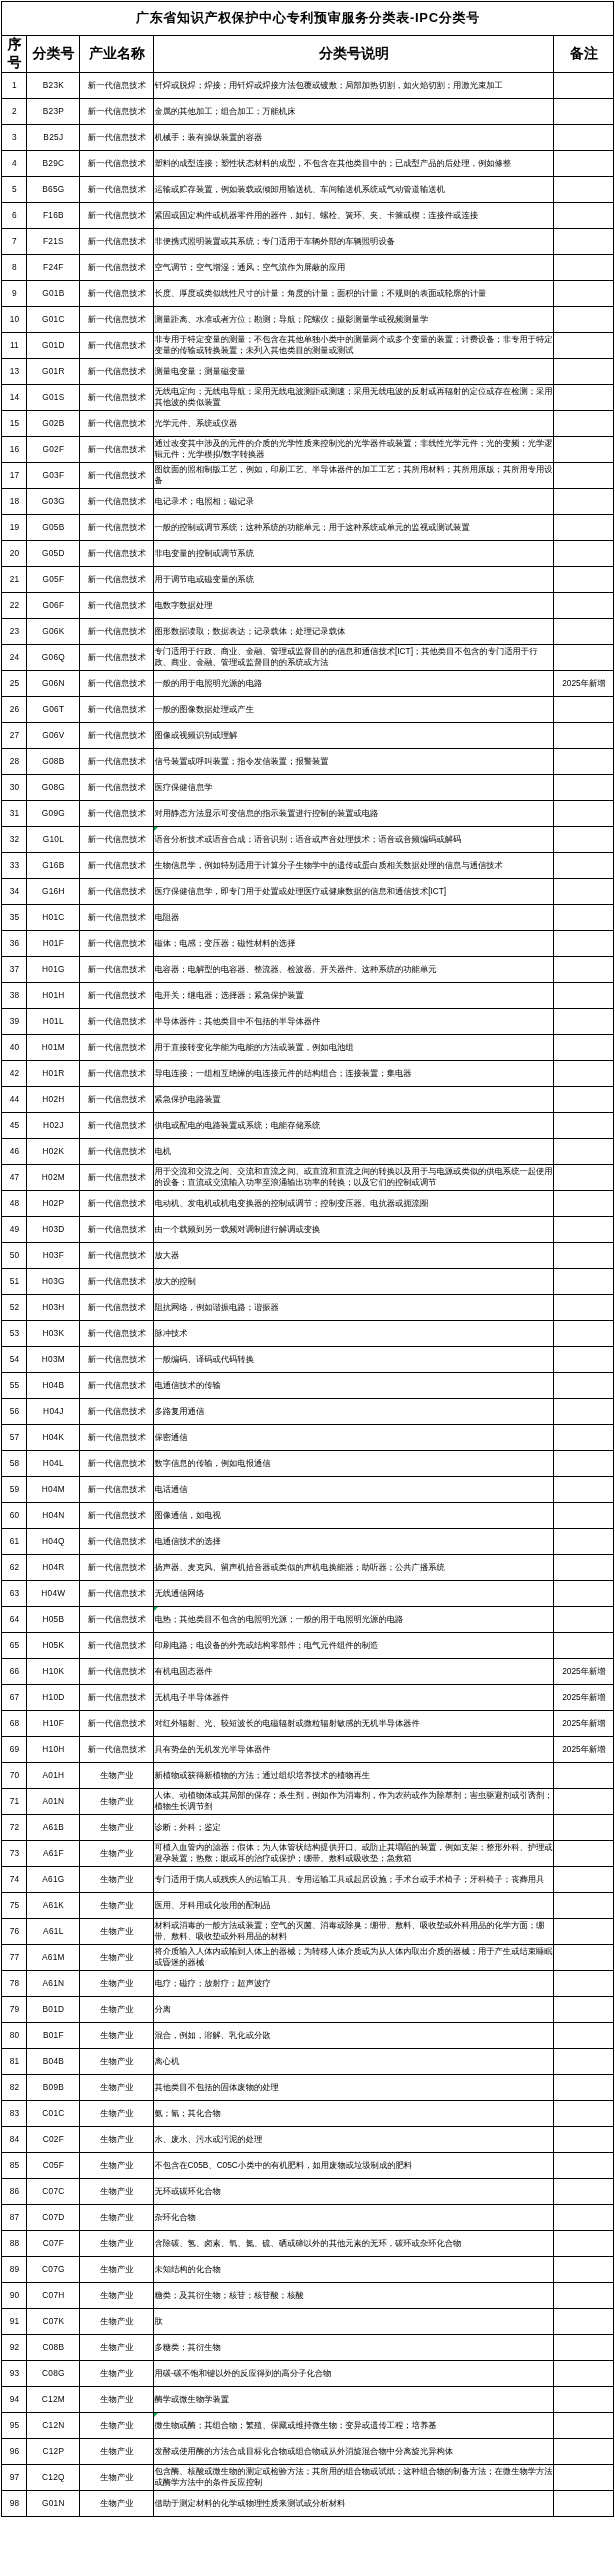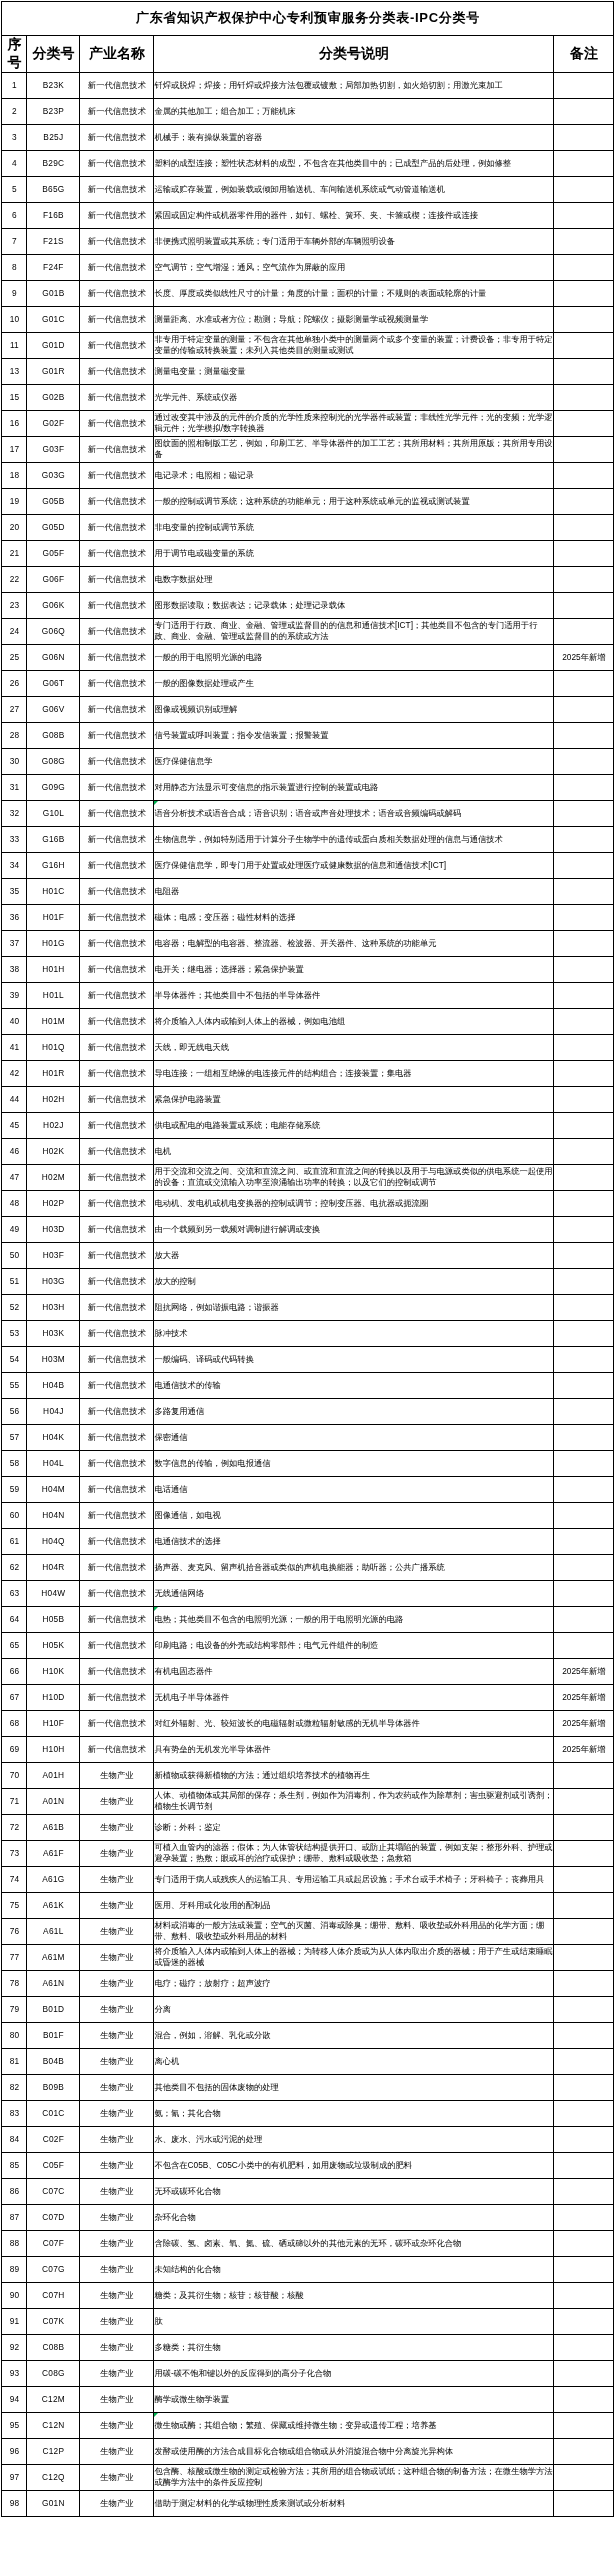--- a/index.html
+++ b/index.html
@@ -119,20 +119,27 @@
           <td class="c-note"></td>
         </tr>
         <tr>
           <td class="c-no">13</td>
           <td class="c-code">G01R</td>
           <td class="c-industry">新一代信息技术</td>
           <td class="c-desc">测量电变量；测量磁变量</td>
           <td class="c-note"></td>
         </tr>
         <tr>
+          <td class="c-no">14</td>
+          <td class="c-code">G01S</td>
+          <td class="c-industry">新一代信息技术</td>
+          <td class="c-desc">无线电定向；无线电导航；采用无线电波测距或测速；采用无线电波的反射或再辐射的定位或存在检测；采用其他波的类似装置</td>
+          <td class="c-note"></td>
+        </tr>
+        <tr>
           <td class="c-no">15</td>
           <td class="c-code">G02B</td>
           <td class="c-industry">新一代信息技术</td>
           <td class="c-desc">光学元件、系统或仪器</td>
           <td class="c-note"></td>
         </tr>
         <tr>
           <td class="c-no">16</td>
           <td class="c-code">G02F</td>
           <td class="c-industry">新一代信息技术</td>
@@ -290,28 +297,21 @@
           <td class="c-no">39</td>
           <td class="c-code">H01L</td>
           <td class="c-industry">新一代信息技术</td>
           <td class="c-desc">半导体器件；其他类目中不包括的半导体器件</td>
           <td class="c-note"></td>
         </tr>
         <tr>
           <td class="c-no">40</td>
           <td class="c-code">H01M</td>
           <td class="c-industry">新一代信息技术</td>
-          <td class="c-desc">将介质输入人体内或输到人体上的器械，例如电池组</td>
-          <td class="c-note"></td>
-        </tr>
-        <tr>
-          <td class="c-no">41</td>
-          <td class="c-code">H01Q</td>
-          <td class="c-industry">新一代信息技术</td>
-          <td class="c-desc">天线，即无线电天线</td>
+          <td class="c-desc">用于直接转变化学能为电能的方法或装置，例如电池组</td>
           <td class="c-note"></td>
         </tr>
         <tr>
           <td class="c-no">42</td>
           <td class="c-code">H01R</td>
           <td class="c-industry">新一代信息技术</td>
           <td class="c-desc">导电连接；一组相互绝缘的电连接元件的结构组合；连接装置；集电器</td>
           <td class="c-note"></td>
         </tr>
         <tr>

